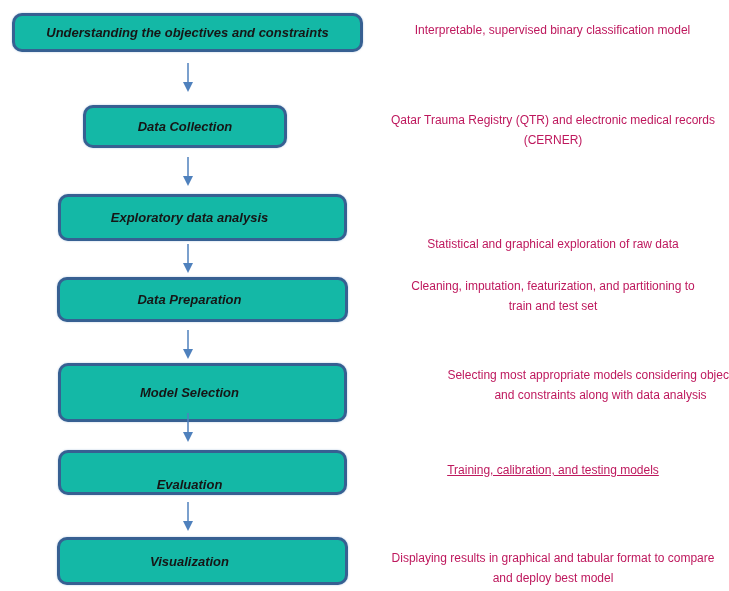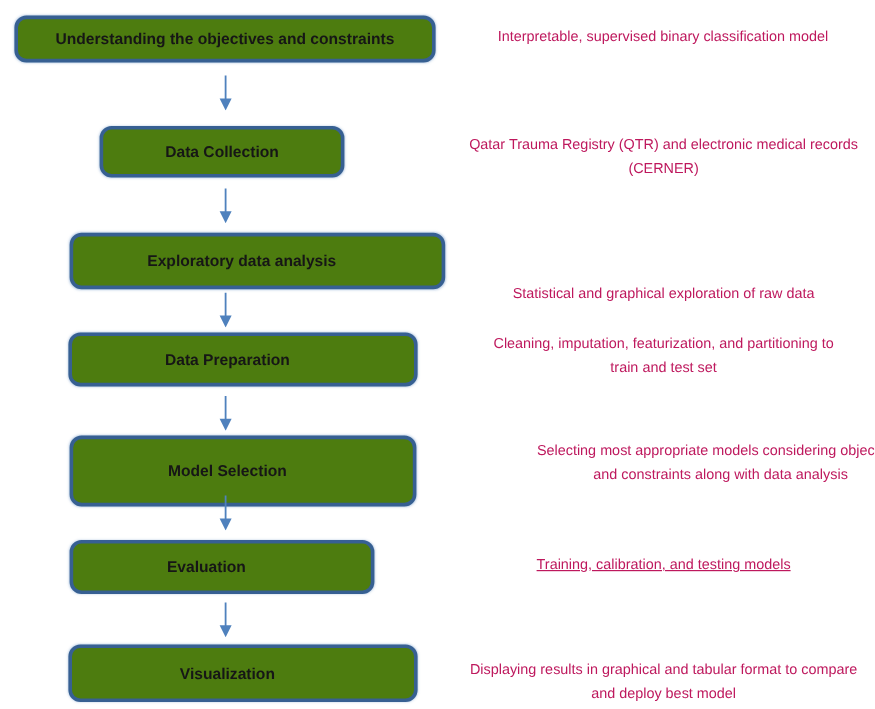--- a/index.html
+++ b/index.html
@@ -12,43 +12,44 @@
     position: relative;
     width: 729px;
     height: 591px;
     background: #ffffff;
     overflow: hidden;
   }
   
   .box {
     position: absolute;
     box-sizing: border-box;
-    background: #4d7c0f;
+    background: #14b8a6;
     border: 3px solid #376092;
     border-radius: 10px;
     box-shadow: 0 0 2px rgba(79,129,189,0.45);
     display: flex;
     align-items: center;
     justify-content: center;
+    font-style: italic;
   }
   .box-label {
     font-size: 13px;
     font-weight: bold;
     color: #161616;
     text-align: center;
     white-space: nowrap;
   }
   .box.shift-left .box-label { position: relative; left: -13px; }
 
   .b1 { left: 12px;  top: 13px;  width: 351px; height: 39px; }
   .b2 { left: 83px;  top: 105px; width: 204px; height: 43px; }
-  .b3 { left: 58px;  top: 194px; width: 313px; height: 47px; }
+  .b3 { left: 58px;  top: 194px; width: 289px; height: 47px; }
   .b4 { left: 57px;  top: 277px; width: 291px; height: 45px; }
   .b5 { left: 58px;  top: 363px; width: 289px; height: 59px; }
-  .b6 { left: 58px;  top: 450px; width: 254px; height: 45px; }
+  .b6 { left: 58px;  top: 450px; width: 289px; height: 45px; align-items: flex-end; }
   .b7 { left: 57px;  top: 537px; width: 291px; height: 48px; }
 
   
   .arrow { position: absolute; left: 181px; width: 14px; height: 30px; }
   .a1 { top: 62px; }
   .a2 { top: 156px; }
   .a3 { top: 243px; }
   .a4 { top: 329px; }
   .a5 { top: 412px; }
   .a6 { top: 501px; }

